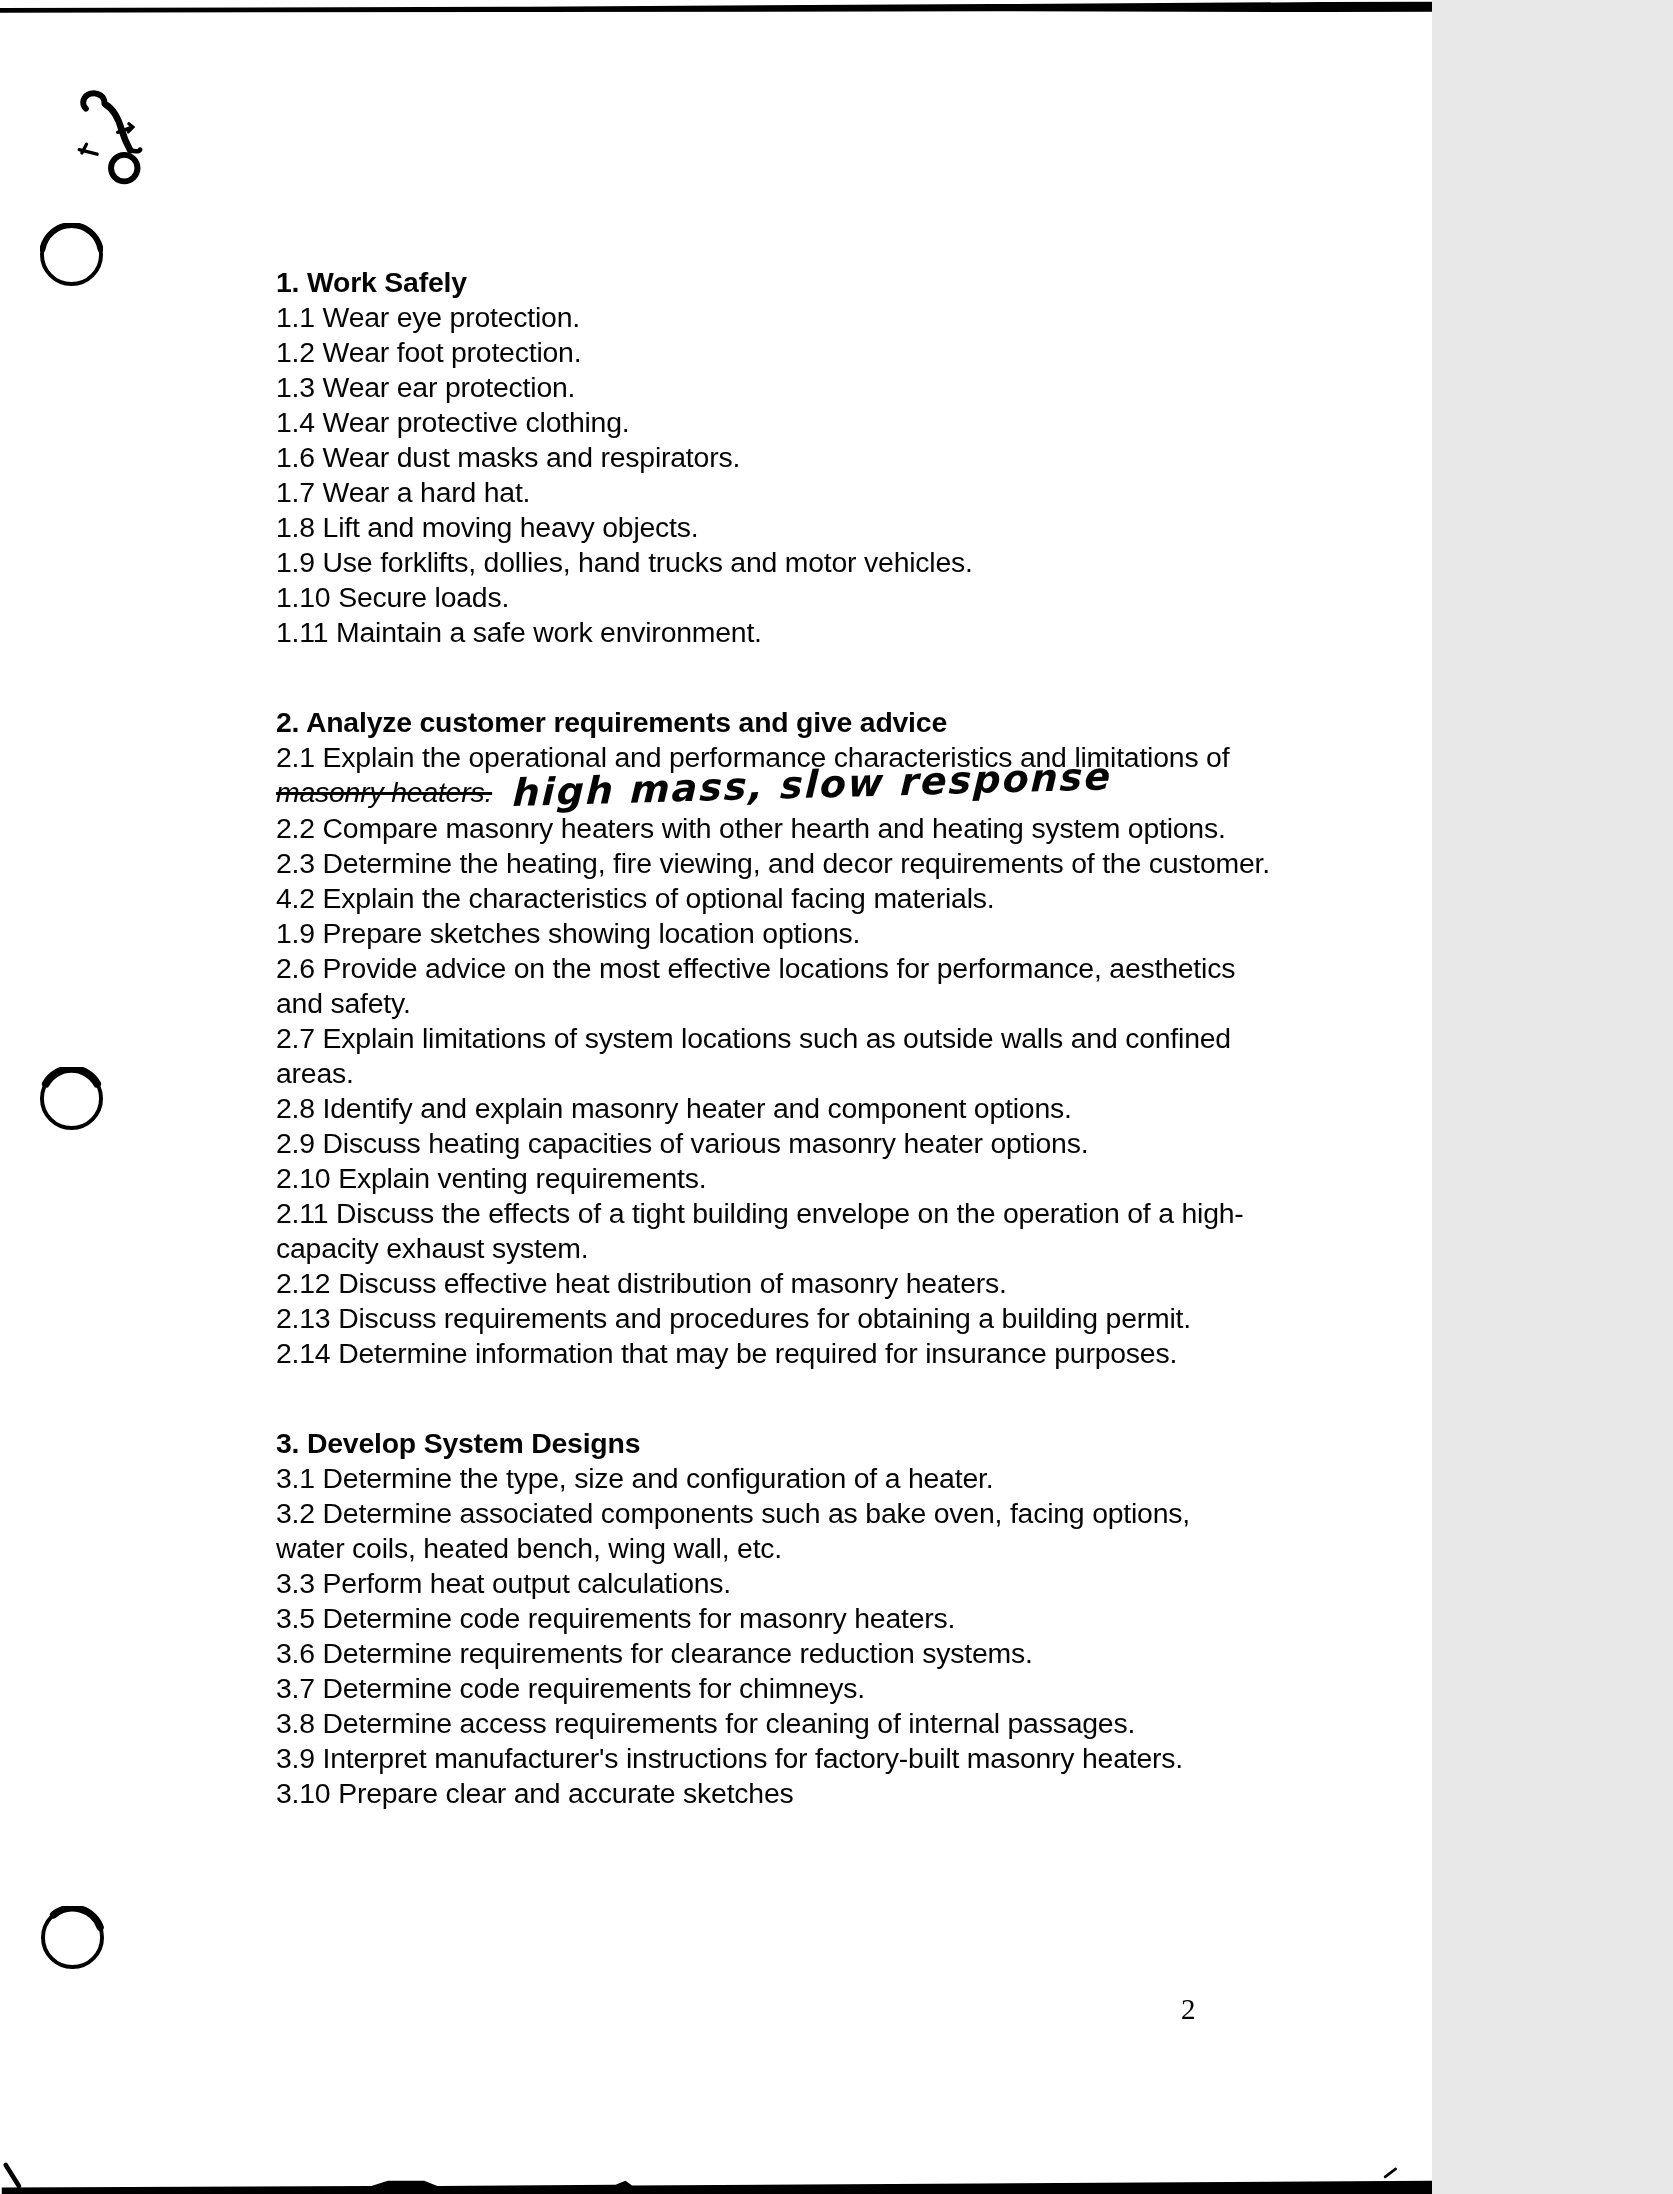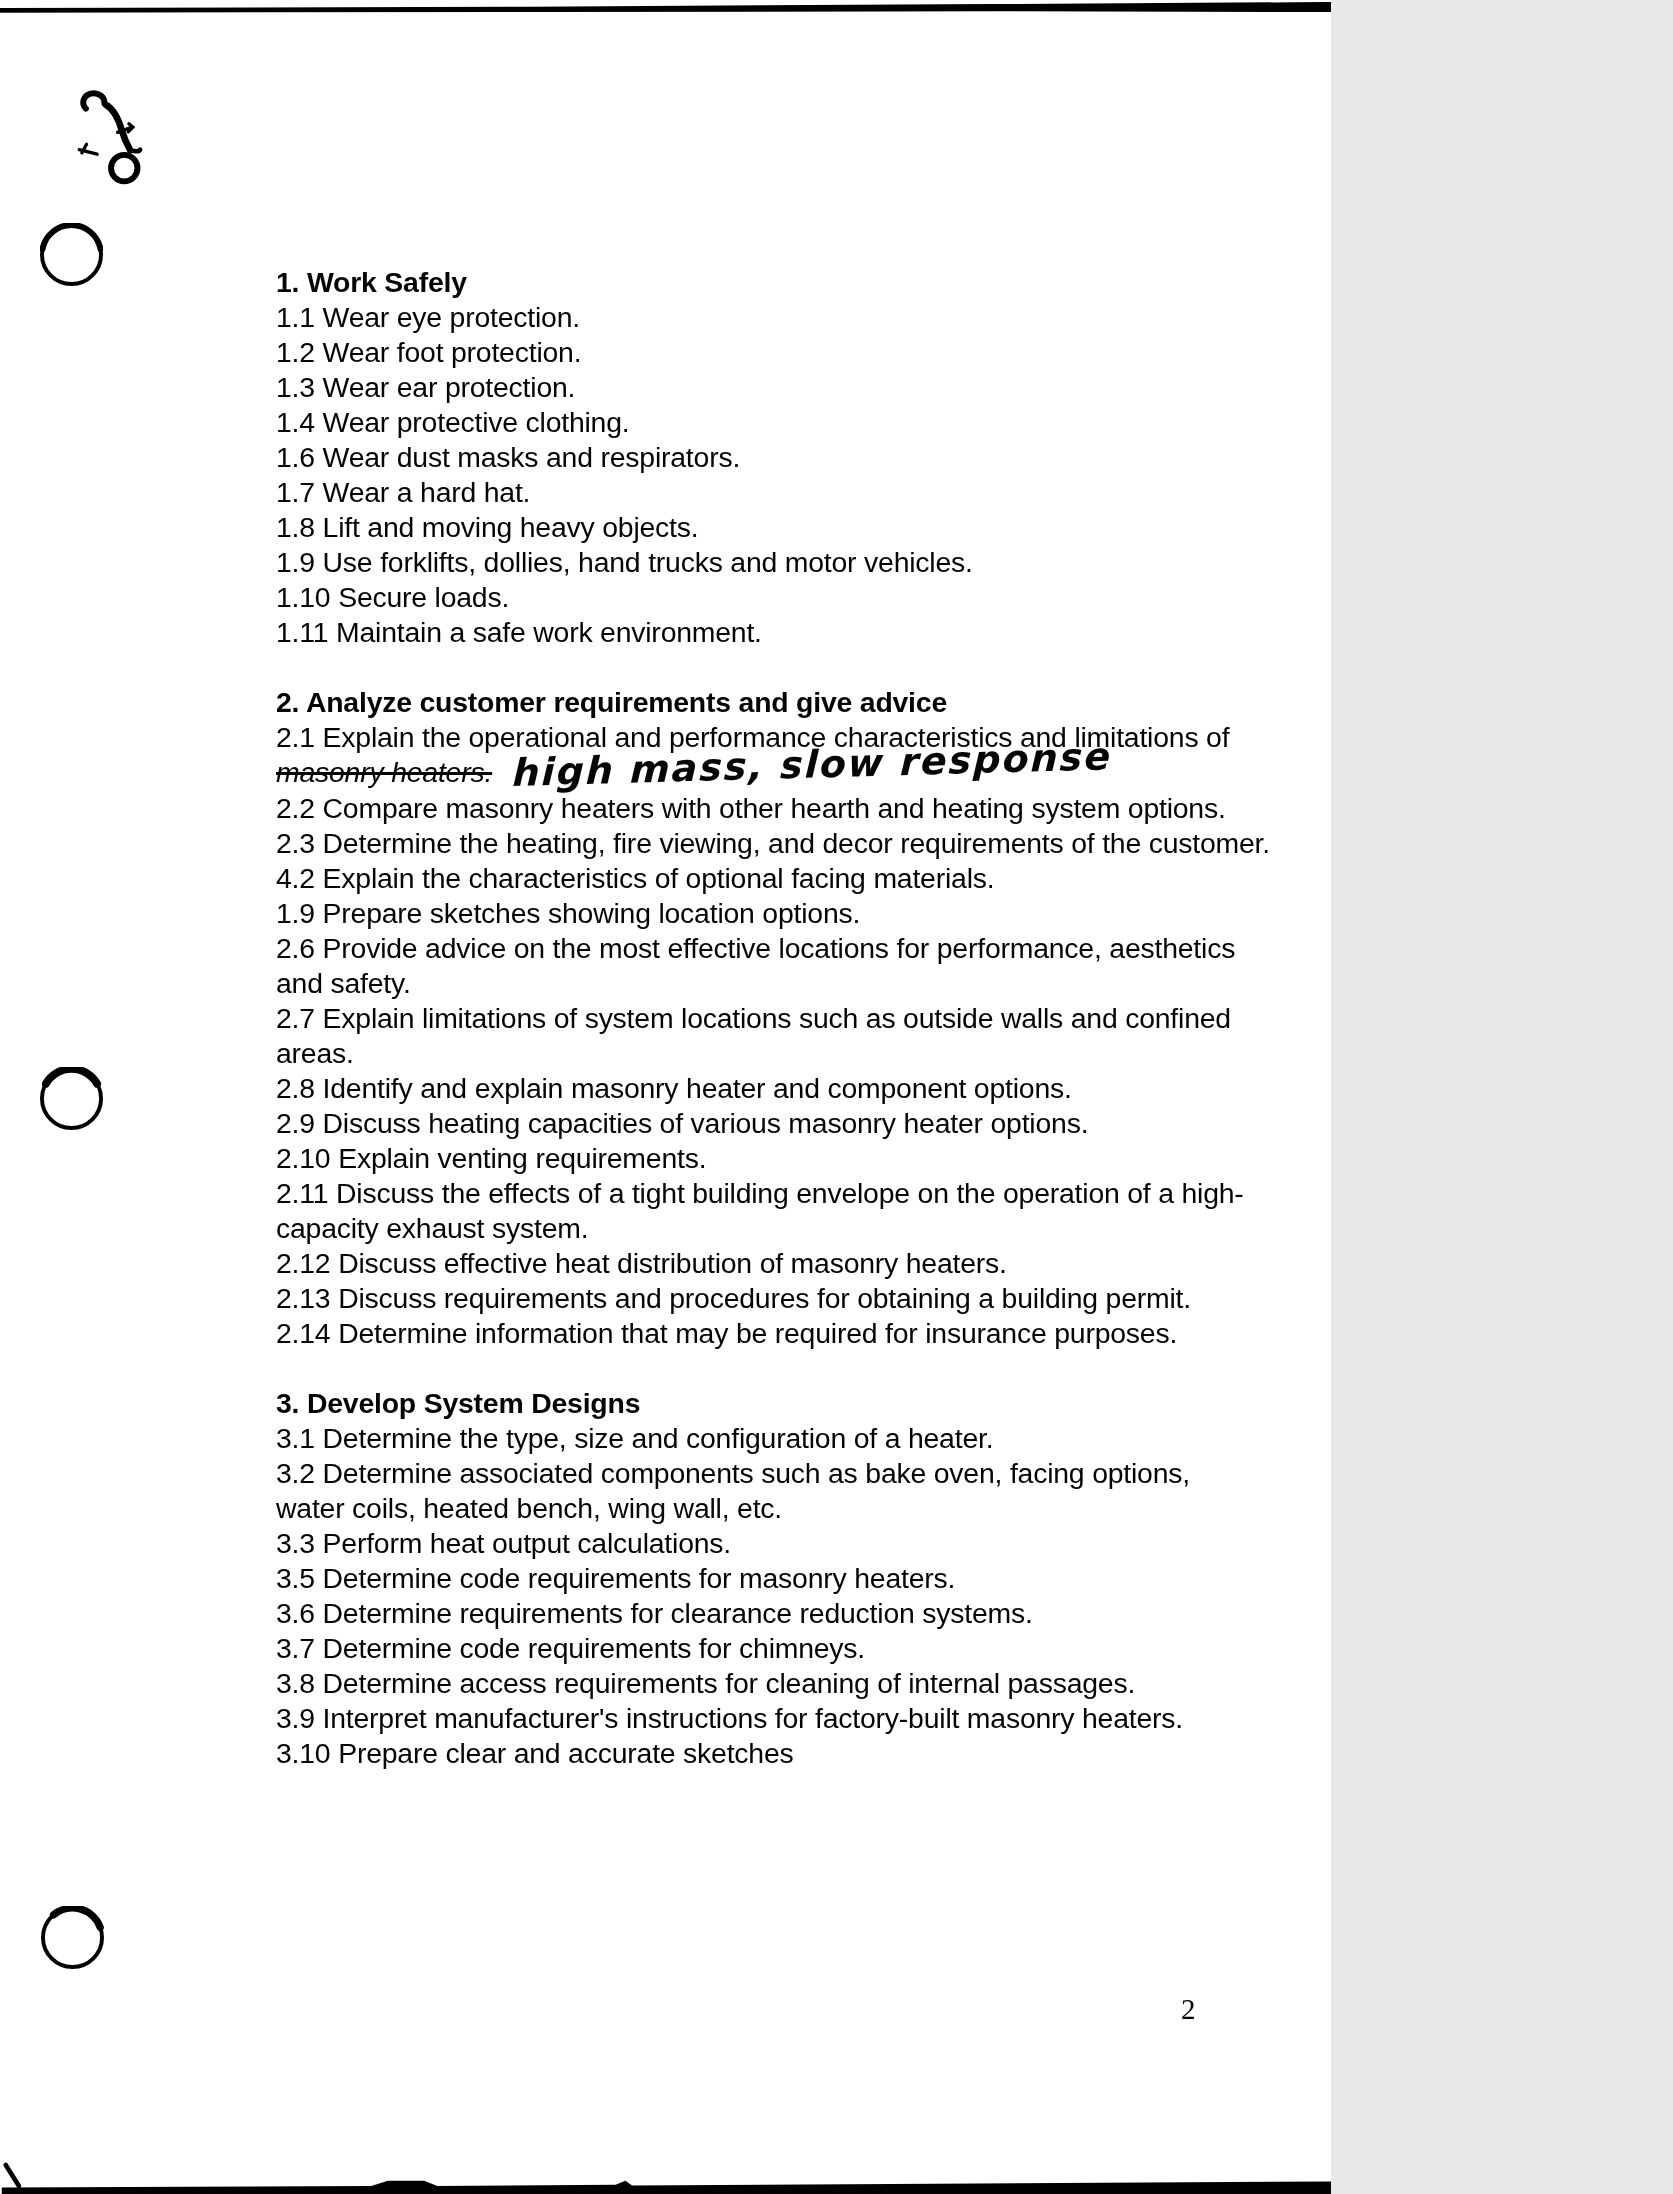--- a/index.html
+++ b/index.html
@@ -1,37 +1,37 @@
 <!DOCTYPE html>
 <html style="font-size:10.6px"><head>
 <meta charset="utf-8">
 <style>
   html,body { margin:0; padding:0; background:#e8e8e8; }
   .page {
     position:relative;
-    width:1331px; height:2194px;
+    width:1432px; height:2194px;
     background:#ffffff;
     color:#000;
     font-family:"Liberation Sans", sans-serif;
     overflow:hidden;
   }
   .edge-svg { position:absolute; left:0; display:block; }
   .edge-top { top:0; }
   .edge-bottom { bottom:0; }
   .smudge-svg { position:absolute; left:66px; top:86px; }
   .hole { position:absolute; width:63px; height:63px; }
   .hole-1 { left:40px;  top:223px; }
   .hole-2 { left:40px;  top:1067px; }
   .hole-3 { left:41px;  top:1906px; }
   .text-block {
     position:absolute; left:276px; top:265px; width:1190px;
     font-size:28.4px; line-height:35px; letter-spacing:-0.2px;
     color:#050505;
   }
-  .section + .section { margin-top:35px; }
+  .section + .section { margin-top:55px; }
   .heading { font-weight:bold; }
   .item { white-space:pre; }
   .struck {
     text-decoration:line-through;
     text-decoration-thickness:3.3px;
     font-style:italic;
   }
   .handwriting {
     display:inline-block;
     font-family:"DejaVu Sans", sans-serif;

